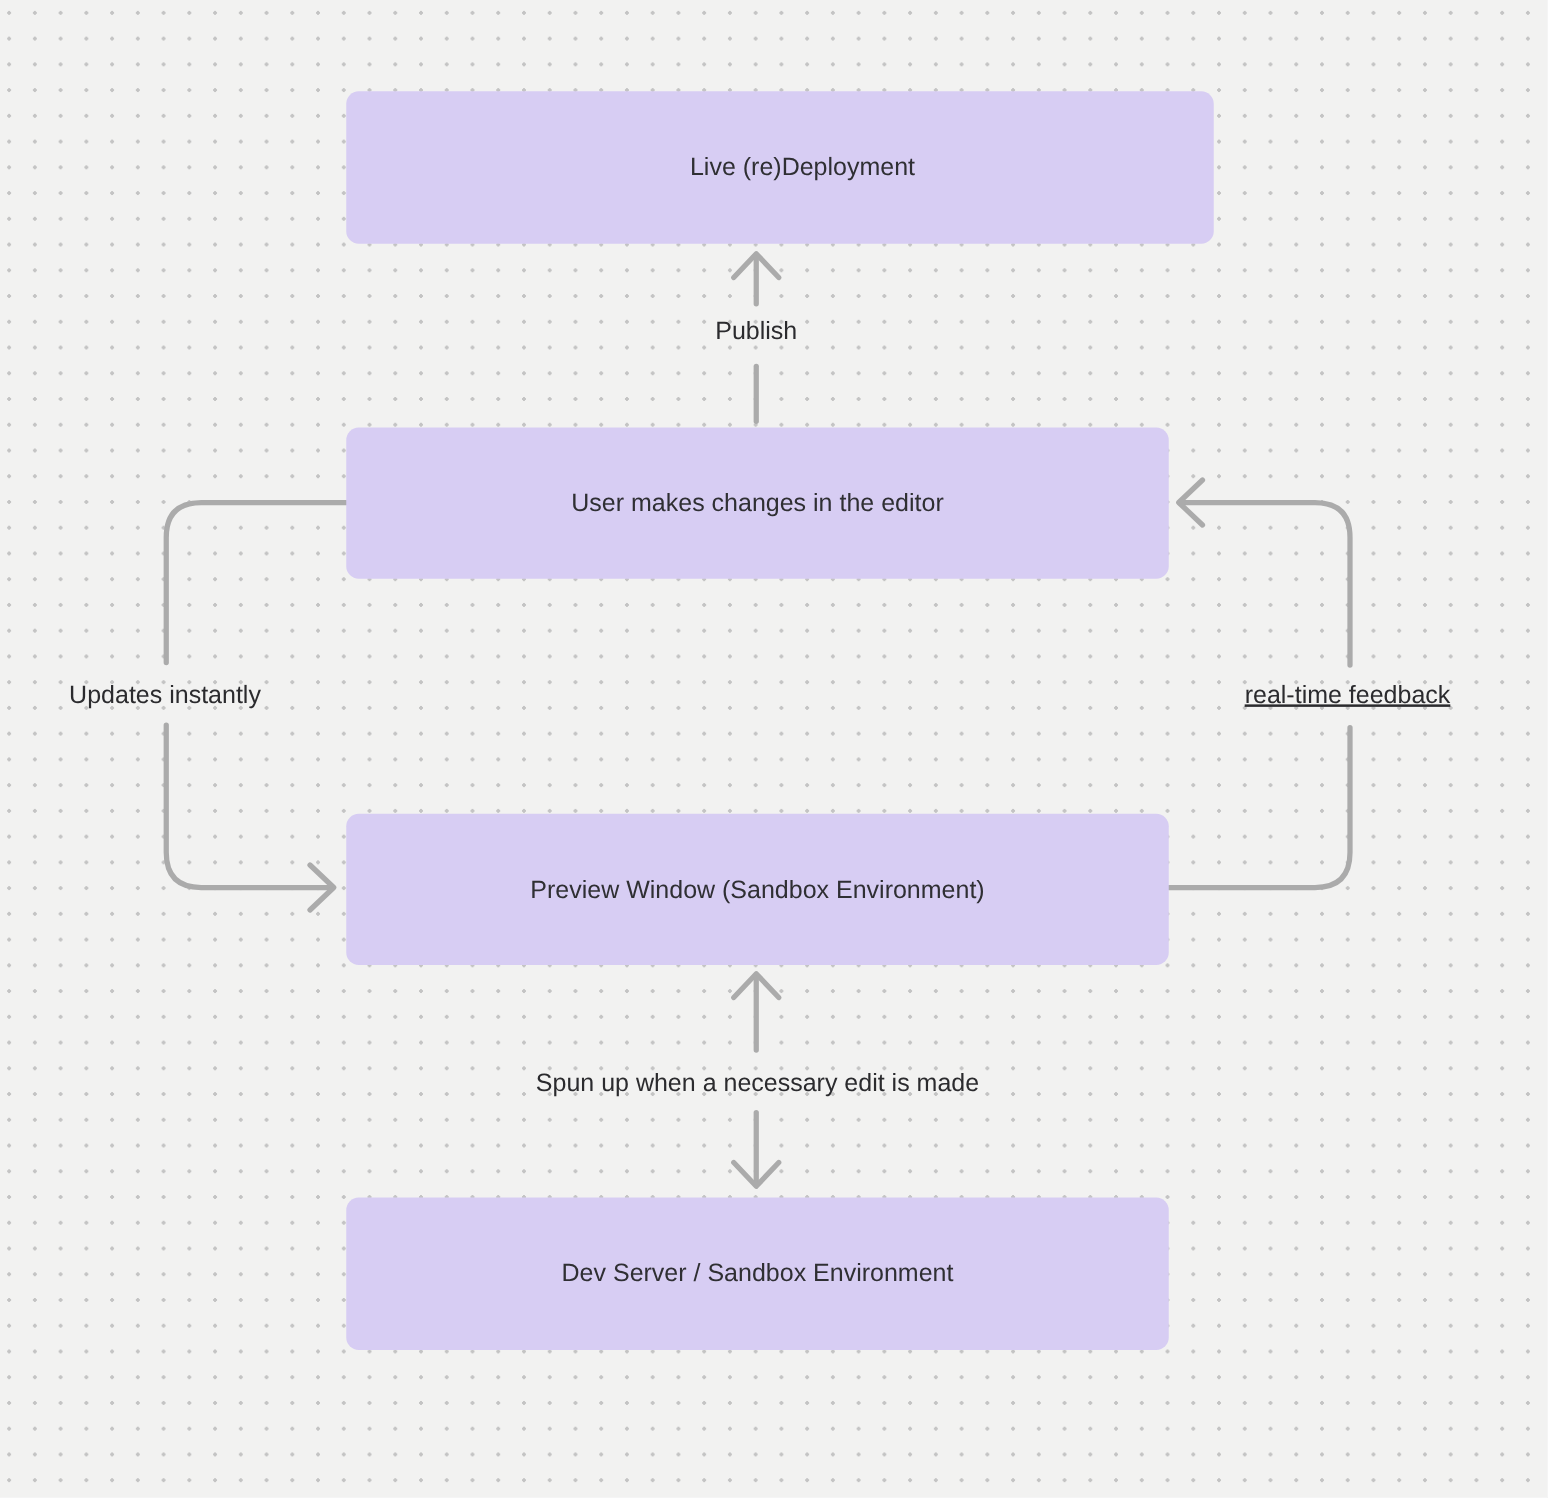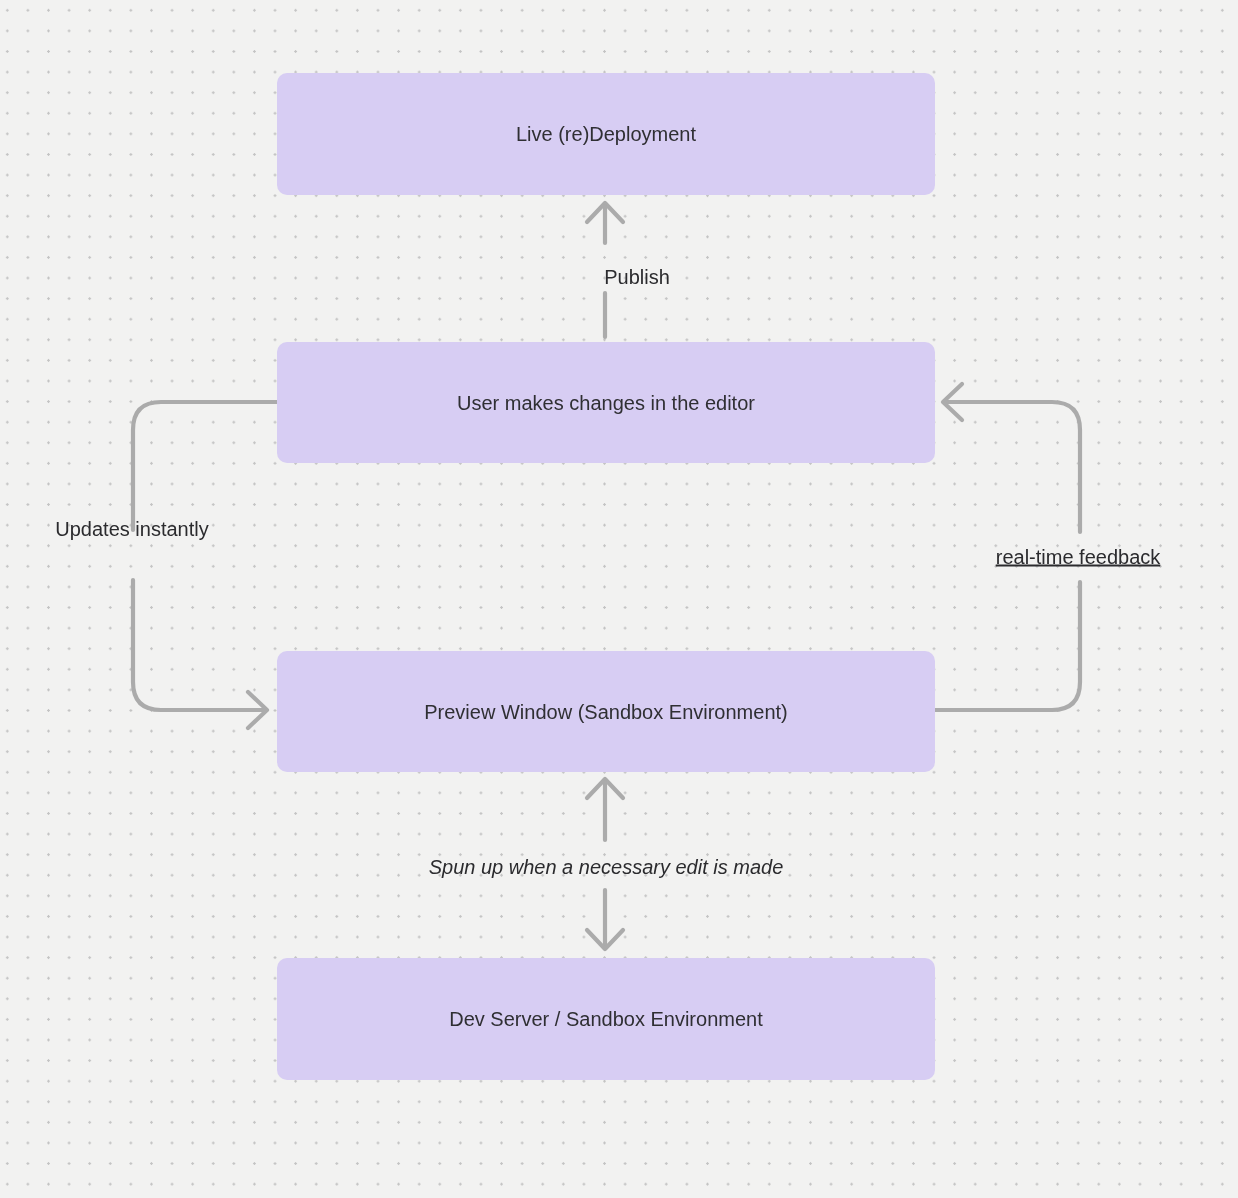--- a/index.html
+++ b/index.html
@@ -39,35 +39,35 @@
     background: #D7CDF3;
     border-radius: 10px;
     display: flex;
     align-items: center;
     justify-content: center;
     color: #2F2F33;
     font-size: 20px;
     line-height: 1.2;
     text-align: center;
   }
-  .node-1 { top: 73px; }
+  .node-1 { top: 73px; padding-left: 36px; }
   .node-2 { top: 342px; height: 121px; }
   .node-3 { top: 651px; height: 121px; }
   .node-4 { top: 958px; text-align: right; }
   .edge-label {
     position: absolute;
     transform: translate(-50%, -50%);
     color: #2B2B2E;
     font-size: 20px;
     white-space: nowrap;
   }
-  .label-publish   { left: 605px;  top: 277px; margin-left: 32px; }
-  .label-updates   { left: 132px;  top: 529px; }
+  .label-publish   { left: 605px;  top: 266px; }
+  .label-updates   { left: 132px;  top: 557px; }
   .label-feedback  { left: 1078px; top: 557px; text-decoration: underline; }
-  .label-spunup    { left: 606px;  top: 867px; font-style: italic; }
+  .label-spunup    { left: 606px;  top: 867px; }
 </style>
 </head>
 <body>
 
 <div class="canvas">
 
   <svg class="edges-layer" viewBox="0 0 1238 1198" xmlns="http://www.w3.org/2000/svg">
 
     <g>
       <path d="M587 222 L605 203 L623 222"></path>

